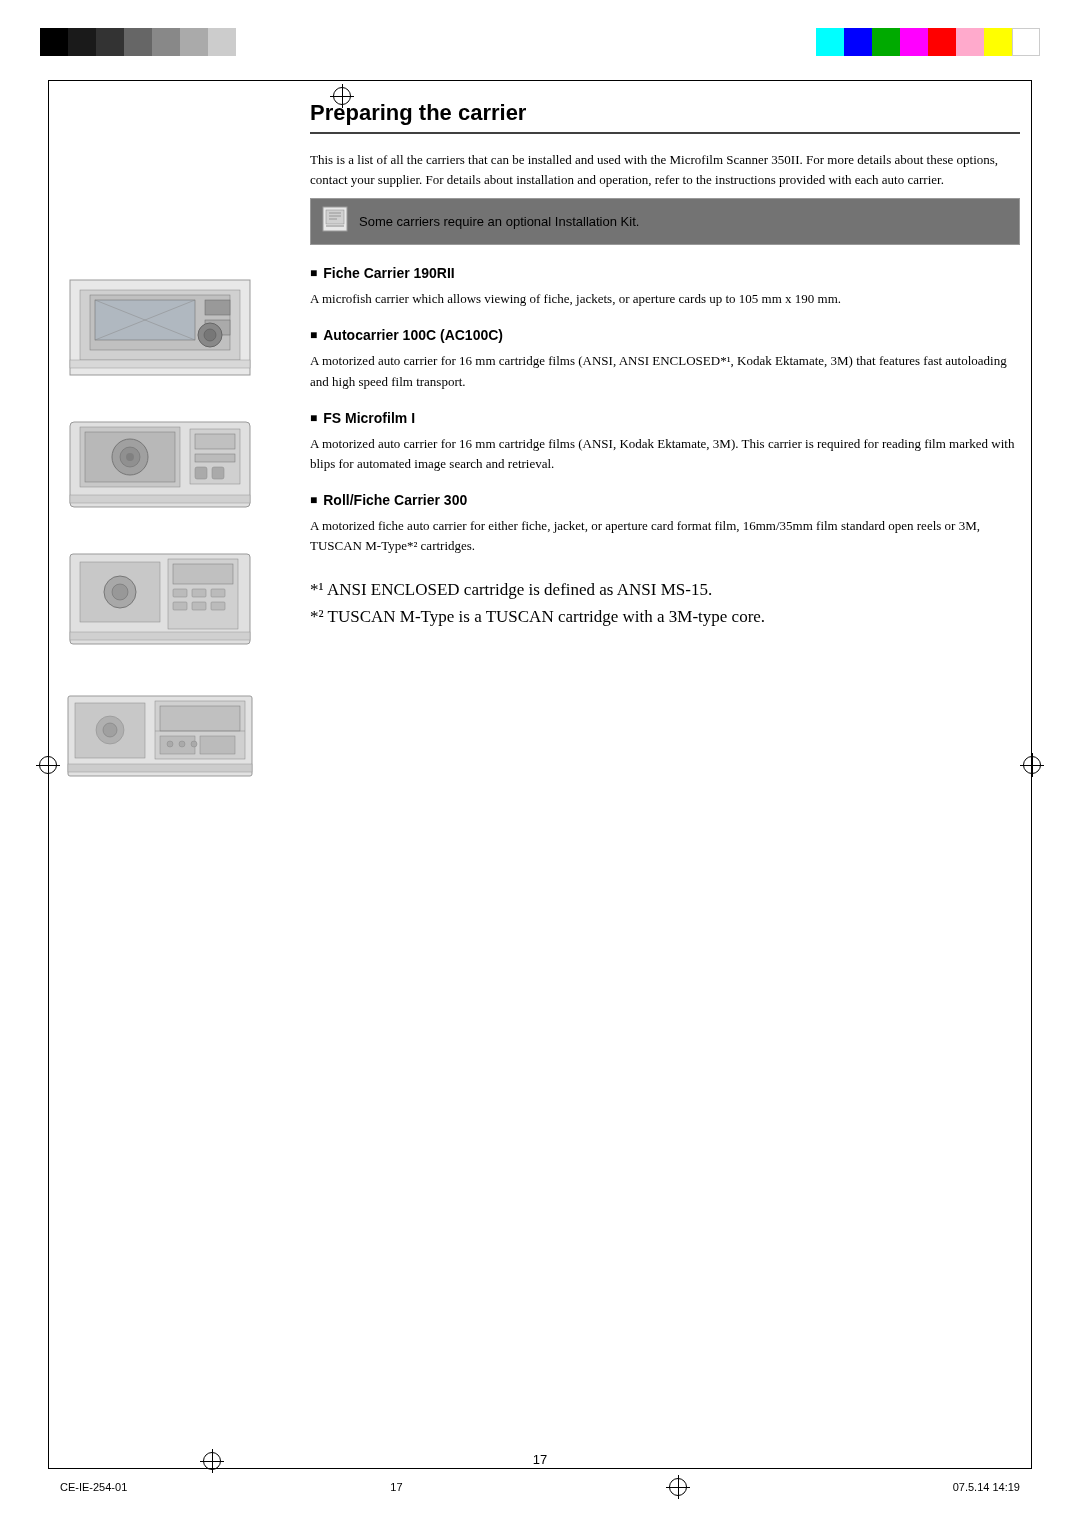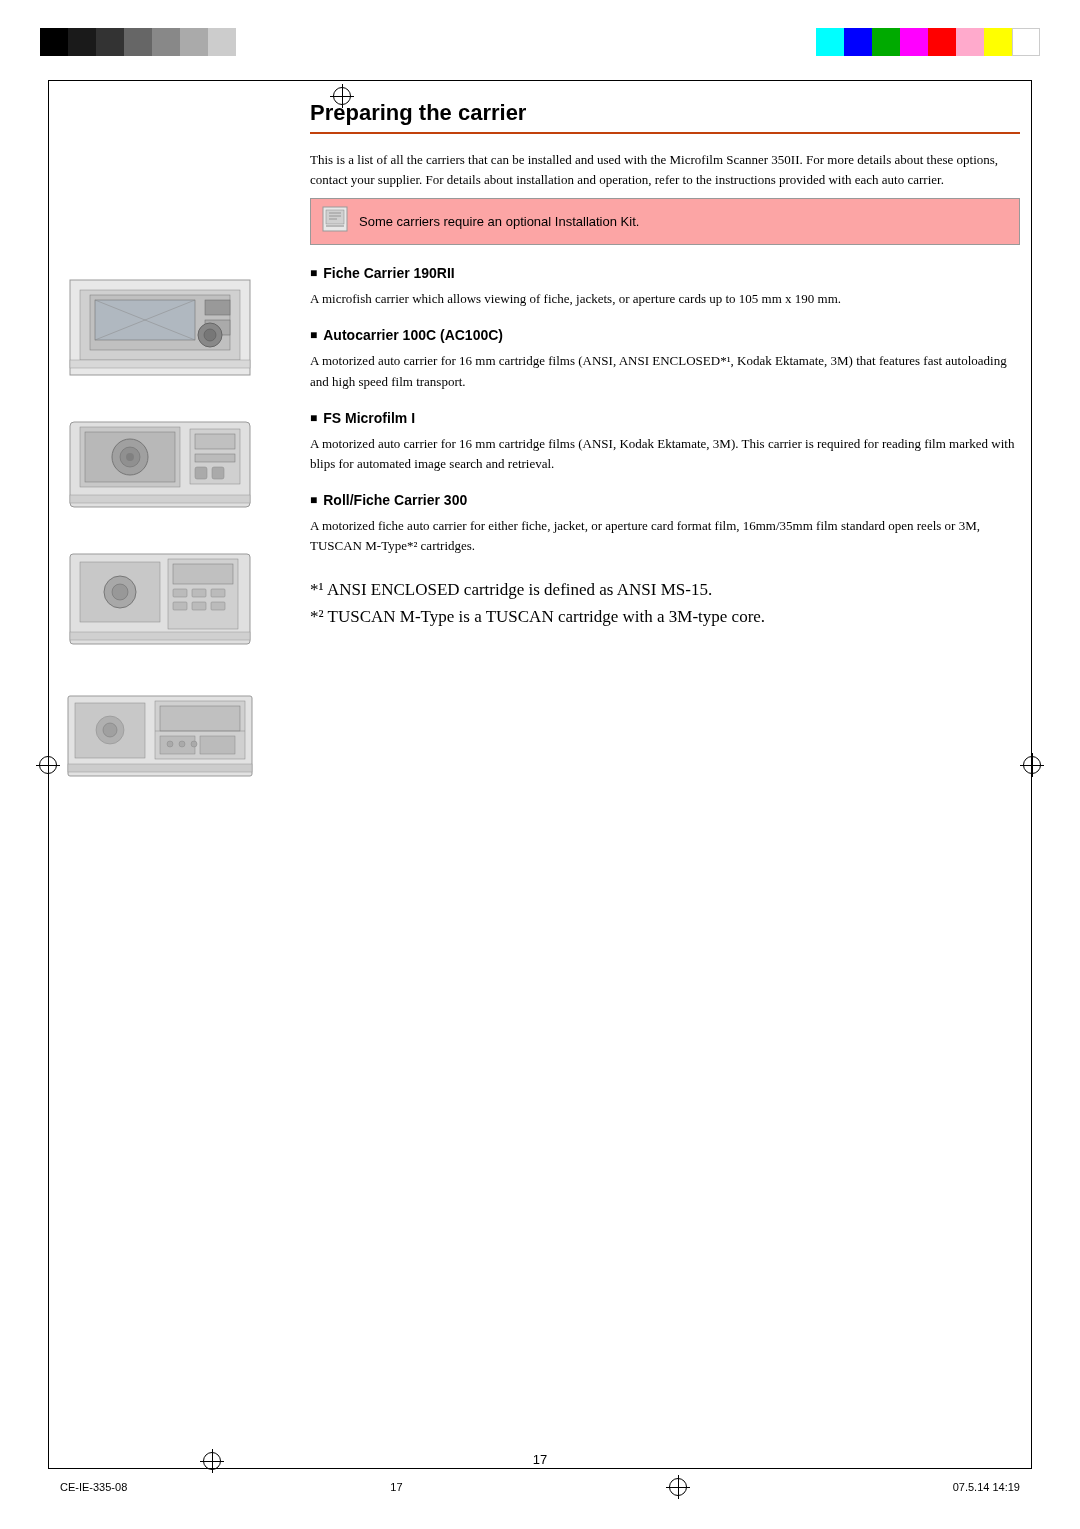--- a/index.html
+++ b/index.html
@@ -130,41 +130,41 @@
     }
     .section-header::after {
       content: ' ■';
     }
 
     
     .page-title {
       font-family: Arial, Helvetica, sans-serif;
       font-size: 22px;
       font-weight: bold;
-      border-bottom: 2px solid #c2410c;
+      border-bottom: 2px solid #404040;
       padding-bottom: 6px;
       margin-bottom: 16px;
     }
 
     
     .intro-text {
       font-size: 13px;
       line-height: 1.55;
       margin-bottom: 8px;
     }
 
     
     .note-box {
       border: 1px solid #999;
       padding: 6px 10px;
       display: flex;
       align-items: center;
       gap: 10px;
       margin-bottom: 20px;
-      background: #fca5a5;
+      background: #737373;
     }
     .note-icon {
       font-size: 20px;
       flex-shrink: 0;
     }
     .note-text {
       font-size: 13px;
       font-family: Arial, Helvetica, sans-serif;
     }
 
@@ -448,19 +448,19 @@
       <div>*¹ ANSI ENCLOSED cartridge is defined as ANSI MS-15.</div>
       <div>*² TUSCAN M-Type is a TUSCAN cartridge with a 3M-type core.</div>
     </div>
 
   </div>
 </div>
 
 <div class="page-number-center">17</div>
 
 <div class="page-footer">
-  <span>CE-IE-335-08</span>
+  <span>CE-IE-254-01</span>
   <span>17</span>
   <div class="cross-mark" style="position:relative; display:inline-block;">
     <div class="circle"></div>
   </div>
   <span>07.5.14  14:19</span>
 </div>
 
 </body></html>

